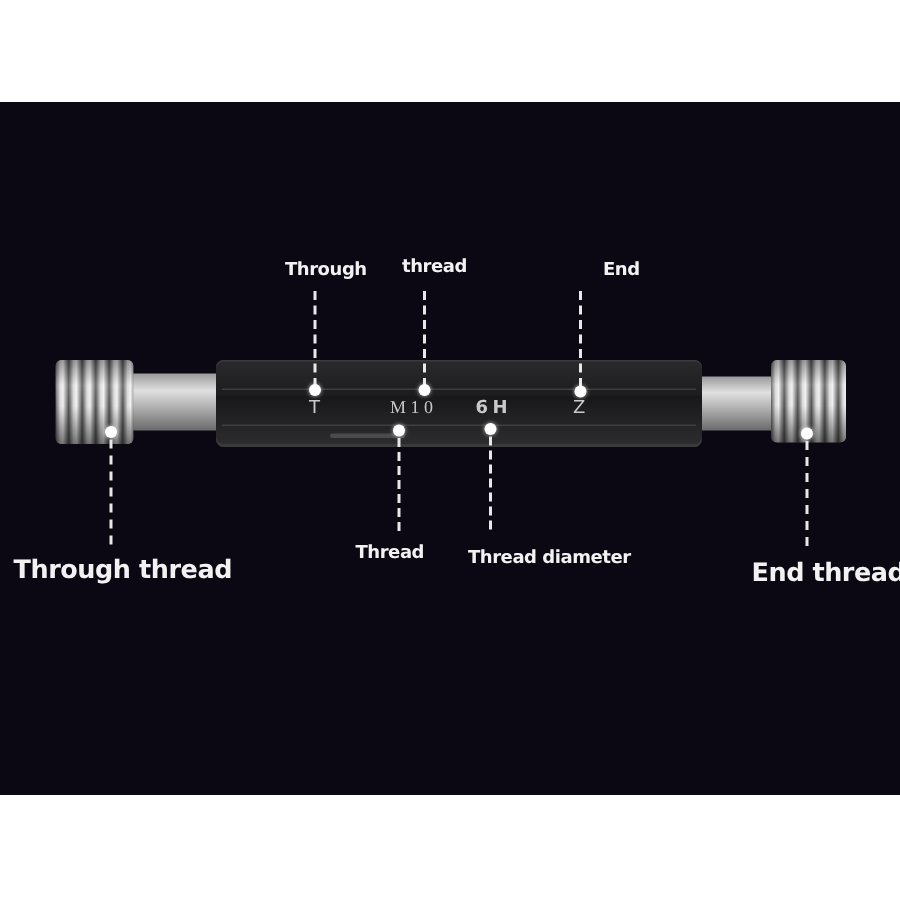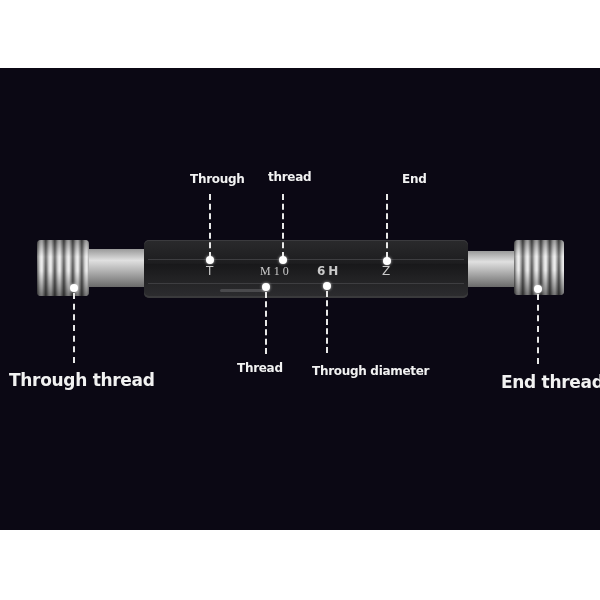--- a/index.html
+++ b/index.html
@@ -118,21 +118,21 @@
 <span class="label small" style="left:377px; top:172px;margin-left:25px;">End</span>
 <div class="dash" style="left:386px; top:194px; height:64px;"></div>
 <div class="dot" style="left:387px; top:261px;"></div>
 
 <div class="dot" style="left:266px; top:287px;"></div>
 <div class="dash" style="left:265px; top:292px; height:62px;"></div>
 <span class="label small" style="left:237px; top:361px;">Thread</span>
 
 <div class="dot" style="left:327px; top:286px;"></div>
 <div class="dash" style="left:326px; top:291px; height:62px;"></div>
-<span class="label small" style="left:312px; top:364px;">Through diameter</span>
+<span class="label small" style="left:312px; top:364px;">Thread diameter</span>
 
 <div class="dot" style="left:74px; top:288px;"></div>
 <div class="dash" style="left:73px; top:293px; height:70px;"></div>
 <span class="label big" style="left:9px; top:370px;">Through thread</span>
 
 <div class="dot" style="left:538px; top:289px;"></div>
 <div class="dash" style="left:537px; top:294px; height:70px;"></div>
 <span class="label big" style="left:501px; top:372px;">End thread</span>
 
 </body></html>

